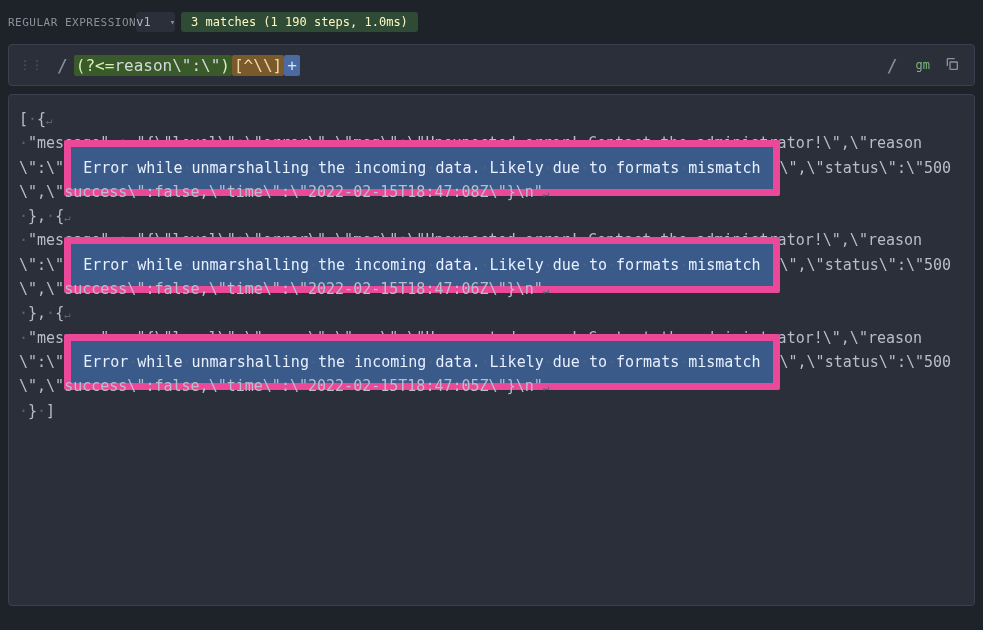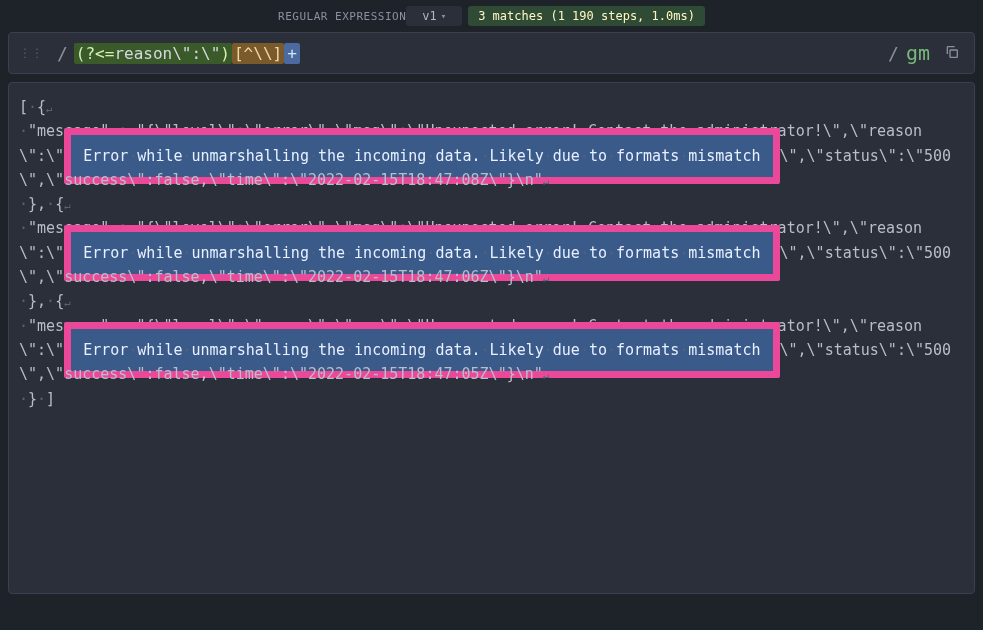--- a/index.html
+++ b/index.html
@@ -7,45 +7,45 @@
   background: #1e2229;
   color: #c4c9d4;
   font-family: 'Consolas', 'Monaco', monospace;
   font-size: 14px;
   width: 983px;
   height: 630px;
   overflow: hidden;
 }
 .header-row {
   display: flex;
-  justify-content: center;
+  justify-content: flex-start;
   align-items: center;
   padding: 4px 8px;
-  height: 32px;
+  height: 44px;
 }
 .section-label {
   font-size: 11px;
   letter-spacing: 0.5px;
   color: #8a919e;
   font-weight: 400;
 }
 .header-right {
   display: flex;
   gap: 6px;
   align-items: center;
 }
 .version-box {
   background: #2a2f3a;
-  padding: 3px 16px;
+  padding: 3px 0;
   border-radius: 3px;
   font-size: 12px;
   color: #b0b6c2;
   display: flex;
   align-items: center;
-  gap: 4px;
+  gap: 19px;
   cursor: pointer;
 }
 .chevron {
   font-size: 9px;
   color: #8a919e;
 }
 .matches-box {
   background: #2f4a35;
   padding: 3px 10px;
   border-radius: 3px;
@@ -97,22 +97,22 @@
   border-radius: 2px;
 }
 .tok-quant {
   background: #4a6aa0;
   color: #d4e4ff;
   padding: 1px 3px;
   border-radius: 2px;
 }
 .flags {
   color: #7ab87a;
-  font-size: 20px;
-  margin: 0 10px 0 1px;
+  font-size: 12px;
+  margin: 0 10px 0 12px;
 }
 .copy-icon {
   color: #8a919e;
   cursor: pointer;
   padding: 4px;
 }
 .copy-icon svg { width: 16px; height: 16px; }
 .test-section {
   padding: 0 8px;
 }

